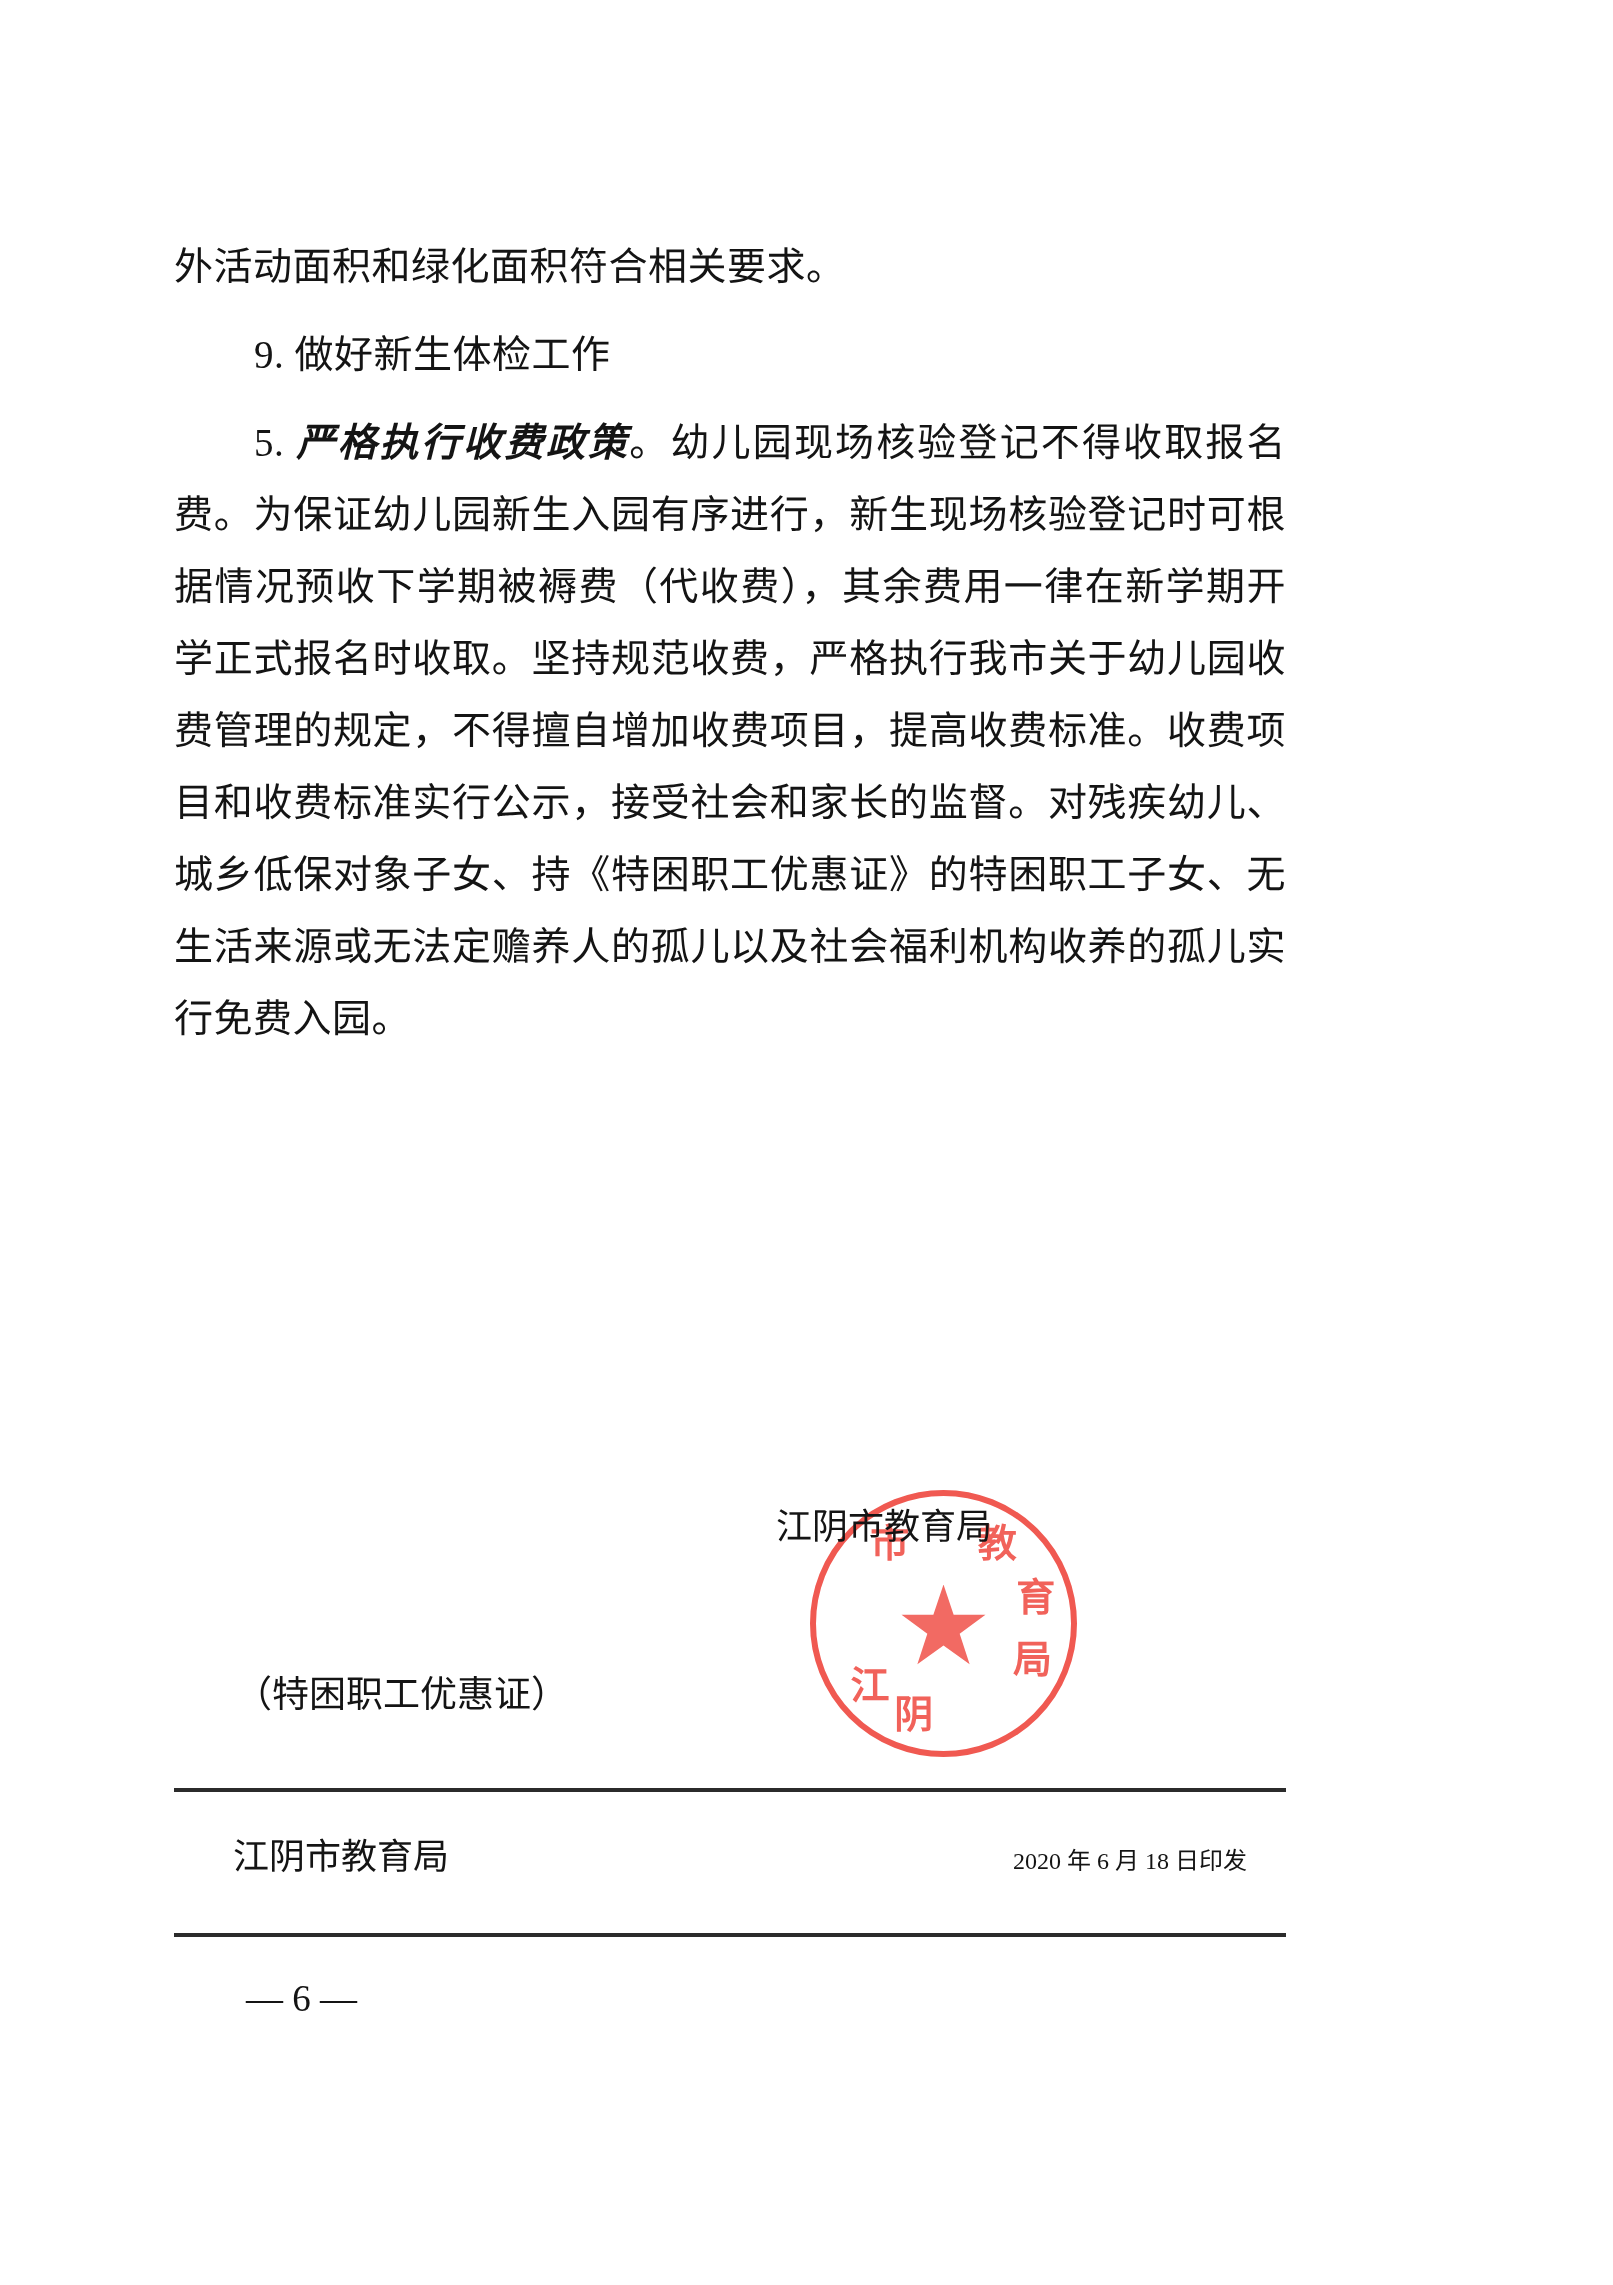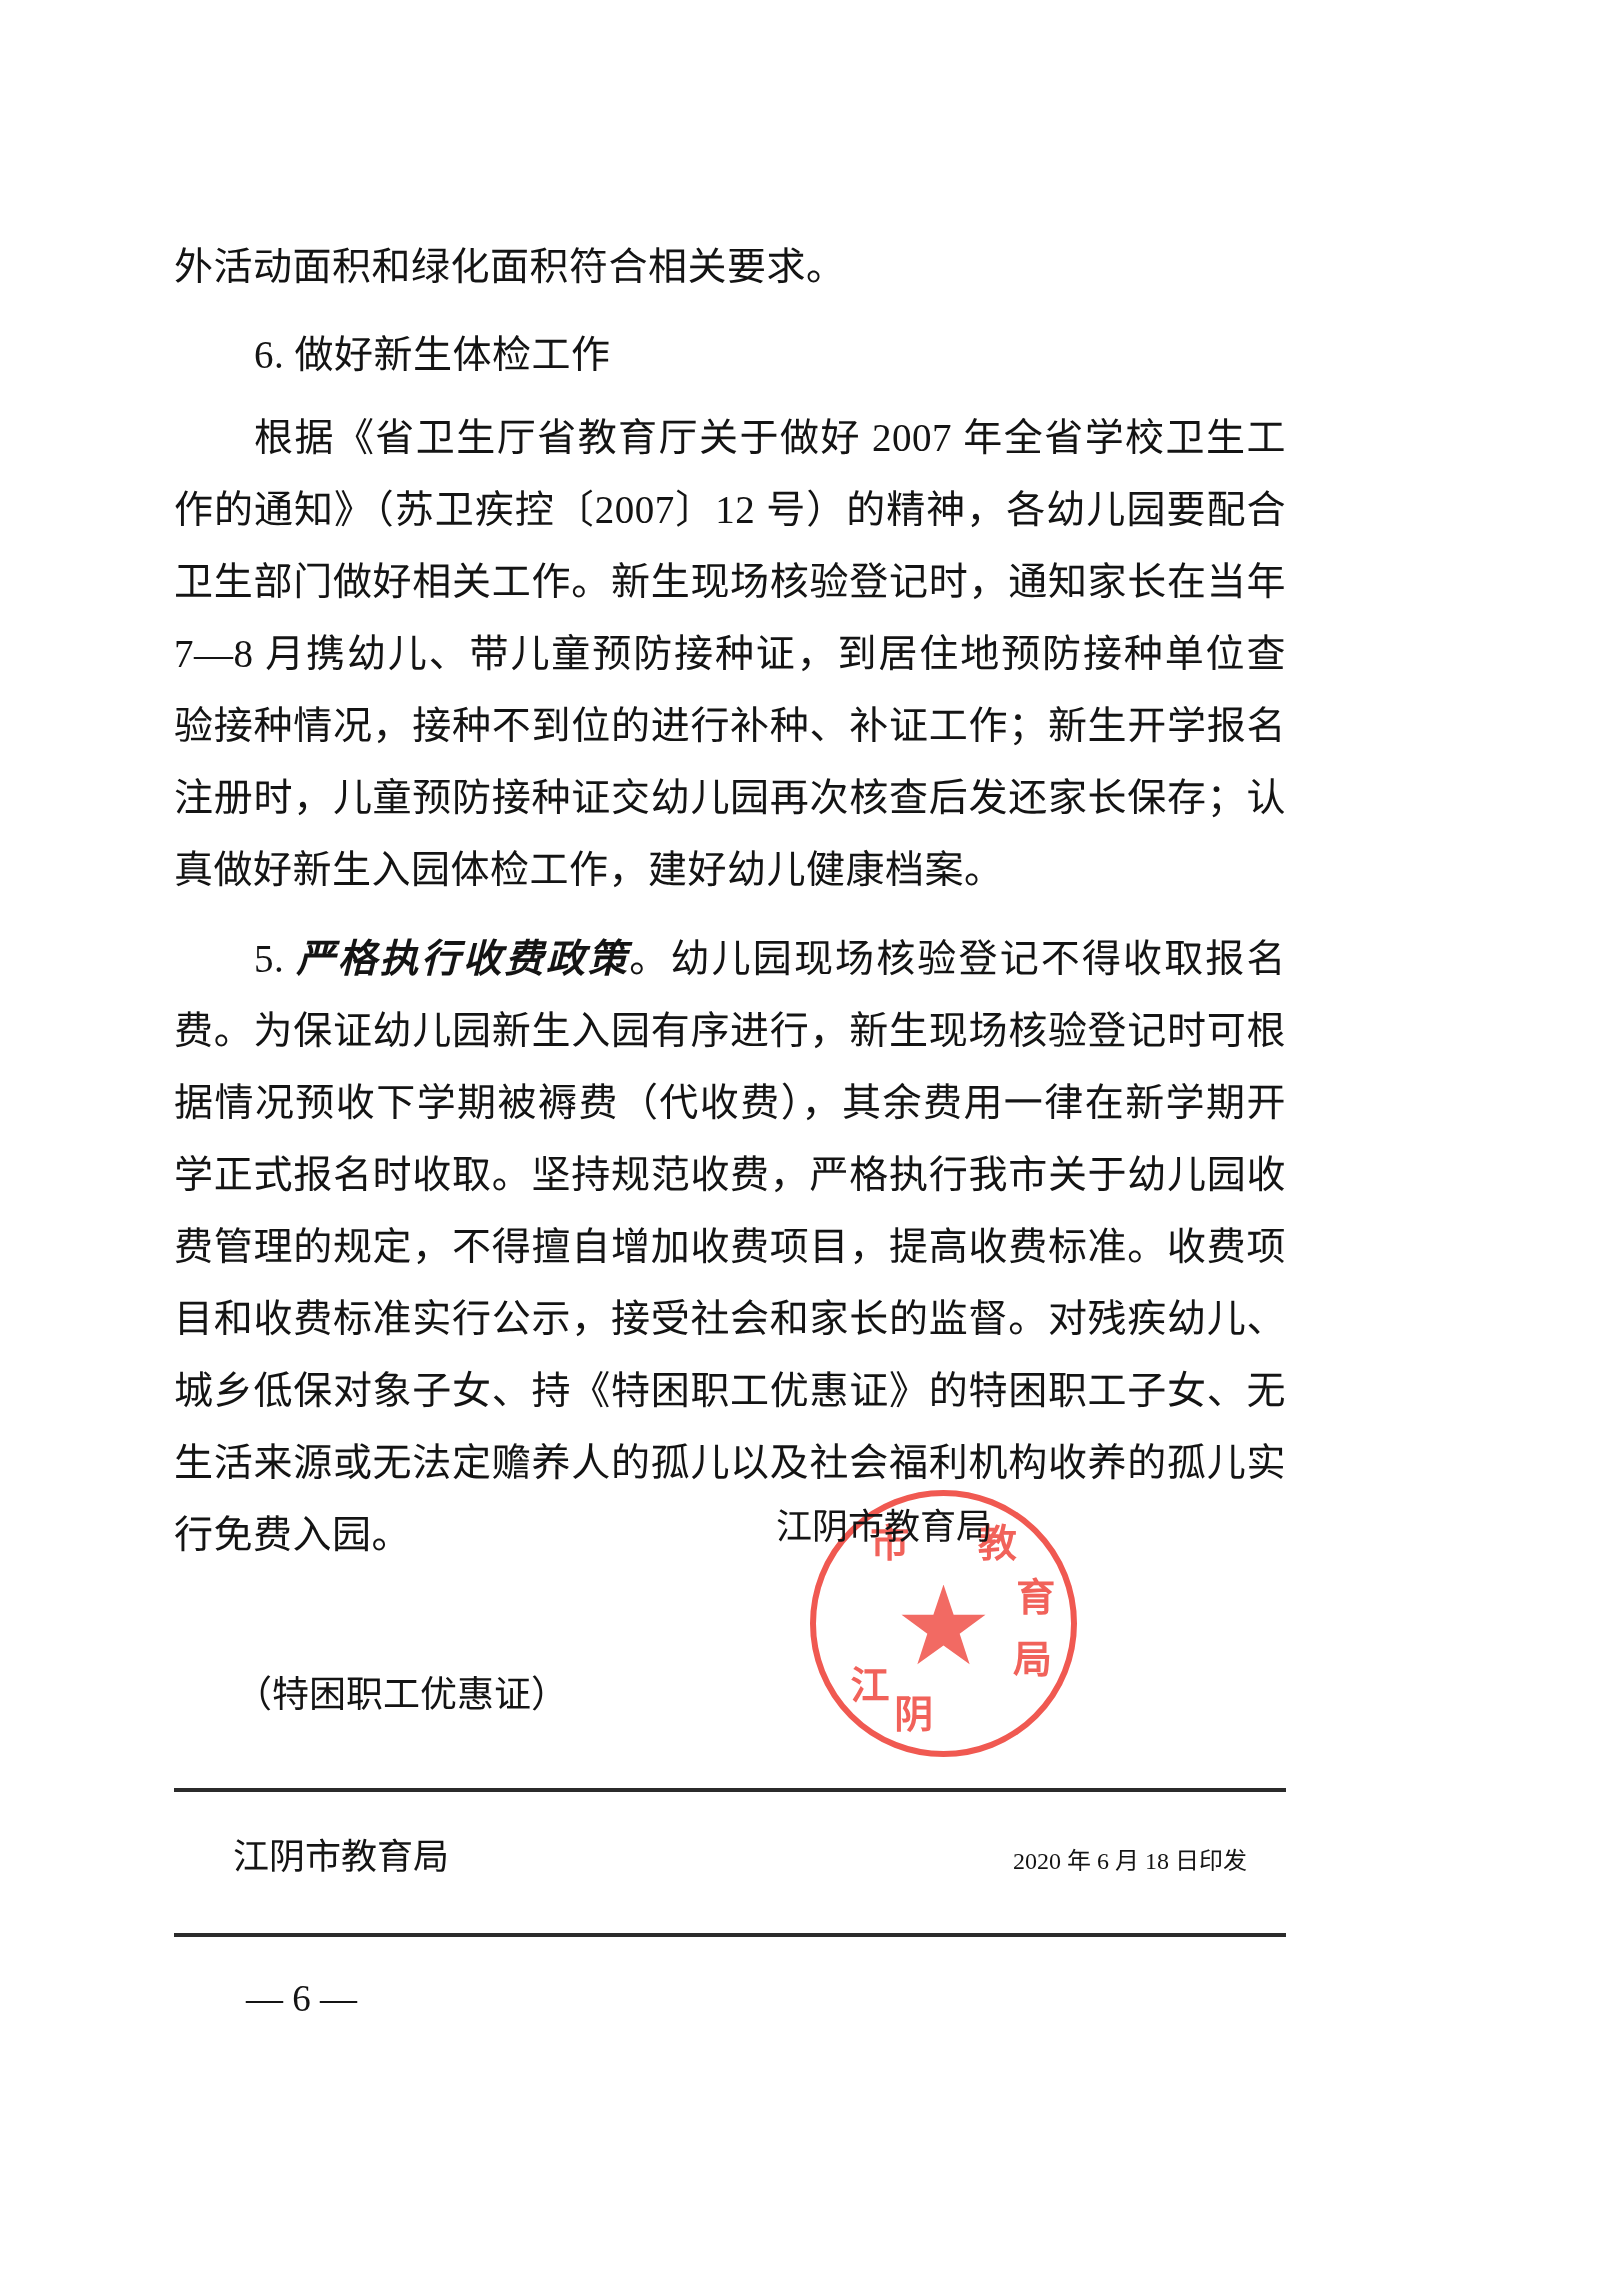--- a/index.html
+++ b/index.html
@@ -190,23 +190,22 @@
 </style>
 </head>
 <body>
 
 <div id="page">
 
   <div class="doc-body">
 
     <p class="para">外活动面积和绿化面积符合相关要求。</p>
 
-    <p class="para heading">6. 做好新生体检工作</p>
-
-    <p class="para indent">根据《省卫生厅省教育厅关于做好 2007 年全省学校卫生工作的通知》（苏卫疾控〔2007〕12 号）的精神，各幼儿园要配合卫生部门做好相关工作。新生现场核验登记时，通知家长在当年 7—8 月携幼儿、带儿童预防接种证，到居住地预防接种单位查验接种情况，接种不到位的进行补种、补证工作；新生开学报名注册时，儿童预防接种证交幼儿园再次核查后发还家长保存；认真做好新生入园体检工作，建好幼儿健康档案。</p>
+    <p class="para heading">9. 做好新生体检工作</p>
+
 
     <p class="para indent block-gap">
       <span>5. </span><span class="bold-run">严格执行收费政策</span><span>。幼儿园现场核验登记不得收取报名费。为保证幼儿园新生入园有序进行，新生现场核验登记时可根据情况预收下学期被褥费（代收费），其余费用一律在新学期开学正式报名时收取。坚持规范收费，严格执行我市关于幼儿园收费管理的规定，不得擅自增加收费项目，提高收费标准。收费项目和收费标准实行公示，接受社会和家长的监督。对残疾幼儿、城乡低保对象子女、持《特困职工优惠证》的特困职工子女、无生活来源或无法定赡养人的孤儿以及社会福利机构收养的孤儿实行免费入园。</span>
     </p>
   </div>
 
   <div class="sign-block">
     <div class="sign-line sign-org">江阴市教育局</div>
   </div>
 

